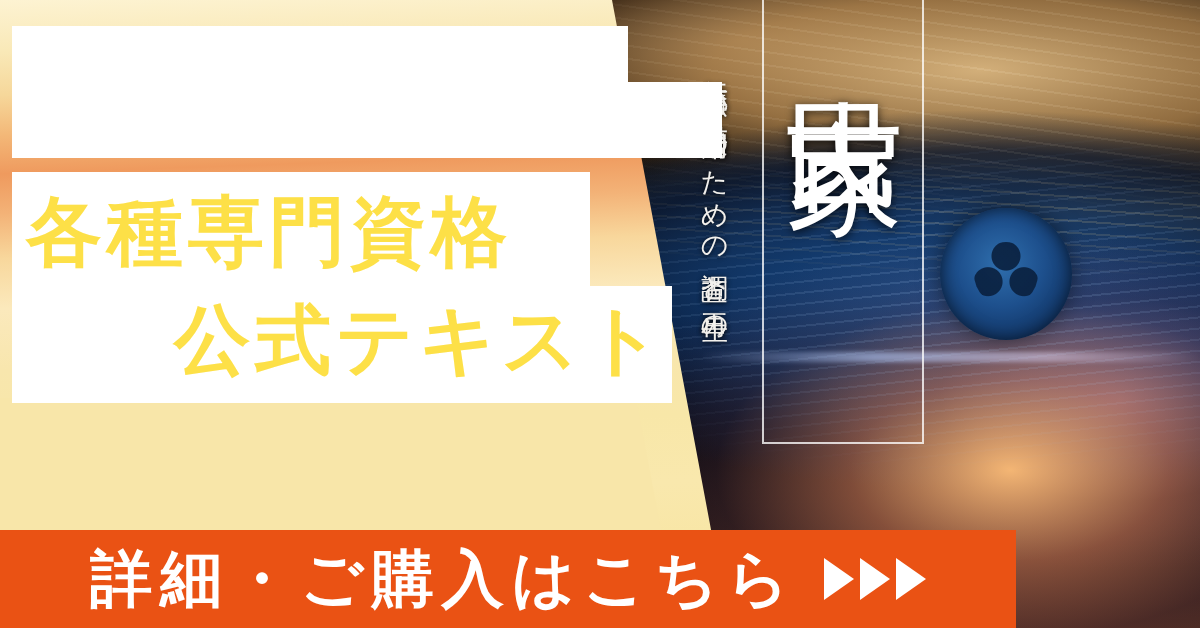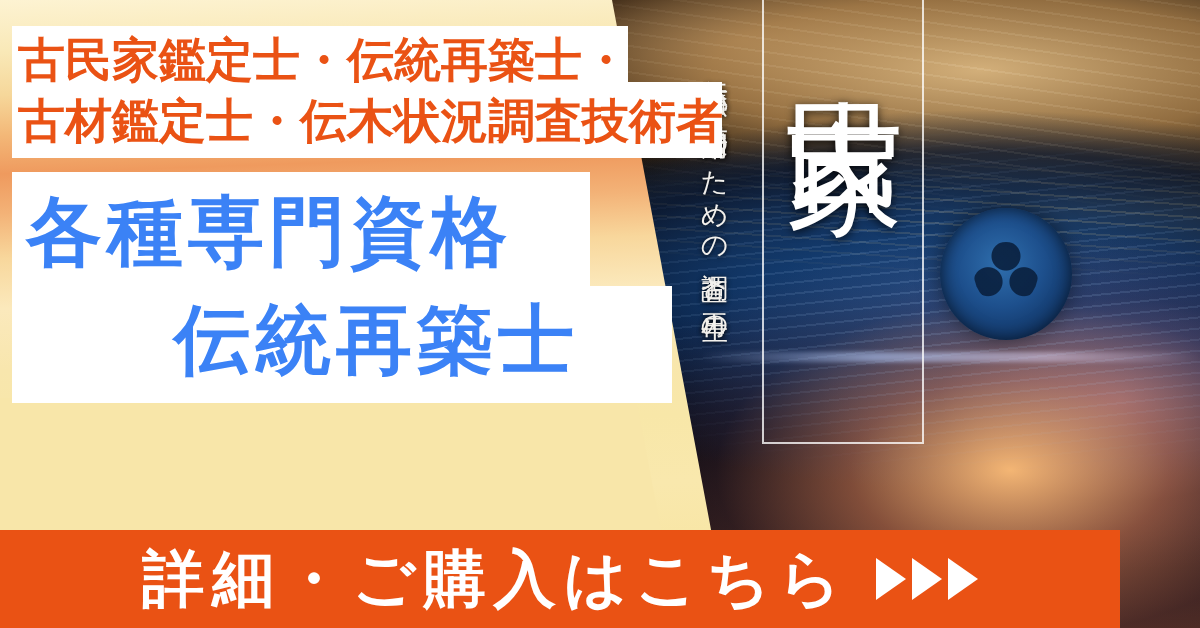--- a/index.html
+++ b/index.html
@@ -210,21 +210,21 @@
     font-weight: bold;
     line-height: 1.29;
     letter-spacing: 0px;
     color: #ea5214;
     white-space: nowrap;
   }
   .headline {
     position: absolute;
     left: 14px; top: 178px;
     width: 660px;
-    color: #3b82f6;
+    color: #fde047;
     font-weight: bold;
     font-size: 76px;
     line-height: 1.42;
     letter-spacing: 5px;
     white-space: nowrap;
   }
   .headline .l1 { display: block; padding-left: 12px; }
   .headline .l2 { display: block; padding-left: 160px; }
 
   
@@ -247,21 +247,21 @@
     color: #ea5214;
     line-height: 78px;
     letter-spacing: -1px;
     white-space: nowrap;
   }
 
   
   .cta {
     position: absolute;
     left: 0; top: 530px;
-    width: 1120px; height: 98px;
+    width: 1016px; height: 98px;
     background: #ea5214;
     display: flex;
     align-items: center;
     justify-content: center;
     gap: 26px;
     cursor: pointer;
   }
   .cta-text {
     font-size: 62px;
     font-weight: bold;
@@ -293,28 +293,24 @@
   <div class="cover-frame"></div>
   <div class="cover-title">古民家</div>
   <div class="cover-sub">伝統構法　古民家活用のための調査と再生の</div>
 
   <div class="slab"></div>
   <div class="slab-cream"></div>
 
   <div class="panel-top"></div>
   <div class="panel-main"></div>
 
-  <div class="subhead">
-    <span>古民家鑑定士・伝統再築士・</span><br>
-    <span>古材鑑定士・伝木状況調査技術者</span>
-  </div>
 
   <div class="headline">
     <span class="l1">各種専門資格</span>
-    <span class="l2">伝統再築士</span>
+    <span class="l2">公式テキスト</span>
   </div>
 
 
   <div class="cta">
     <span class="cta-text">詳細・ご購入はこちら</span>
     <span class="arrows">
       <span class="arrow"></span>
       <span class="arrow"></span>
       <span class="arrow"></span>
     </span>

